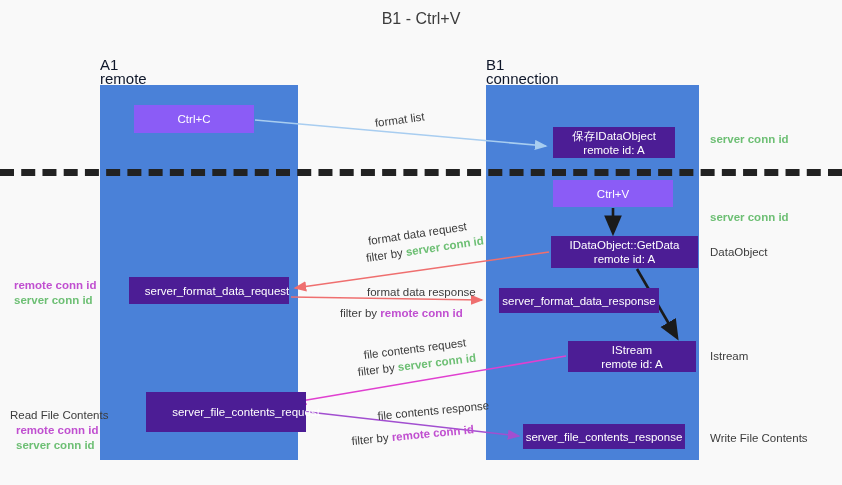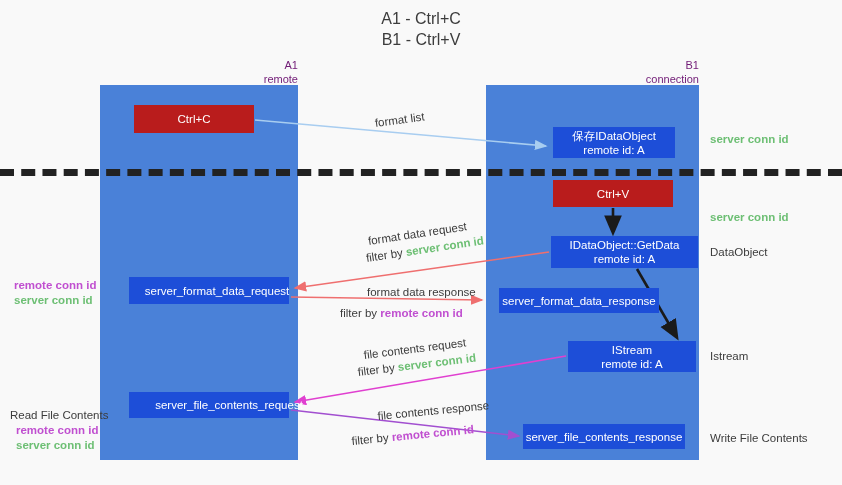--- a/index.html
+++ b/index.html
@@ -15,66 +15,65 @@
 
   .title{
     position:absolute;left:0;top:8px;width:842px;text-align:center;
     font-size:16px;line-height:21px;color:#3c3c3c;
   }
 
   .lane{position:absolute;background:#4a81d8;}
   .lane-a{left:100px;top:85px;width:198px;height:375px;}
   .lane-b{left:486px;top:85px;width:213px;height:375px;}
 
-  .lane-head{position:absolute;text-align:right;font-size:11px;line-height:14px;color:#701a75;}
+  .lane-head{position:absolute;text-align:left;font-size:15px;line-height:14px;color:#0f172a;}
   .head-a{left:100px;top:58px;width:198px;}
   .head-b{left:486px;top:58px;width:213px;}
 
   .dashed{
     position:absolute;left:0px;top:169px;width:842px;height:0;
     border-top:7px dashed #222;
   }
 
   .box{
     position:absolute;display:flex;align-items:center;justify-content:center;
     text-align:center;color:#ffffff;font-size:11.5px;line-height:14px;
     box-sizing:border-box;padding:2px 4px;
   }
-  .box.green{background:#b91c1c;}
-  .box.orange{background:#1d4ed8;}
+  .box.green{background:#8b5cf6;}
+  .box.orange{background:#4c1d95;}
 
   .ctrlc{left:134px;top:105px;width:120px;height:28px;}
   .ctrlv{left:553px;top:180px;width:120px;height:27px;}
   .savedataobj{left:553px;top:127px;width:122px;height:31px;}
   .getdata{left:551px;top:236px;width:147px;height:32px;}
   .istream{left:568px;top:341px;width:128px;height:31px;}
   .sfdreq{left:129px;top:277px;width:160px;height:27px;padding-left:20px;}
   .sfdres{left:487px;top:288px;width:160px;height:25px;margin-left:12px;}
-  .sfcreq{left:129px;top:392px;width:160px;height:26px;padding-left:44px;}
+  .sfcreq{left:146px;top:392px;width:160px;height:40px;padding-left:44px;}
   .sfcres{left:523px;top:424px;width:162px;height:25px;}
 
   .lbl{position:absolute;font-size:11.5px;line-height:14px;color:#3c3c3c;}
   .green-t{color:#6dbf74;font-weight:bold;}
   .purple-t{color:#c04fd0;font-weight:bold;}
 
   .rot-a{transform:rotate(-7.5deg);transform-origin:left top;}
   .rot-b{transform:rotate(-8.5deg);transform-origin:left top;}
   .rot-c{transform:rotate(-5.5deg);transform-origin:left top;}
   .rot-e{transform:rotate(-7deg);transform-origin:left top;}
 
   .side{position:absolute;font-size:11.5px;line-height:15px;}
   .side .ln{white-space:nowrap;}
 </style>
 </head>
 <body>
 
 <div class="canvas">
 
   <div class="title">
-    <div>A1 - Ctrl+C</div>
     <div>B1 - Ctrl+V</div>
   </div>
 
   <div class="lane-head head-a">
     <div>A1</div>
     <div>remote</div>
   </div>
   <div class="lane-head head-b">
     <div>B1</div>
     <div>connection</div>

